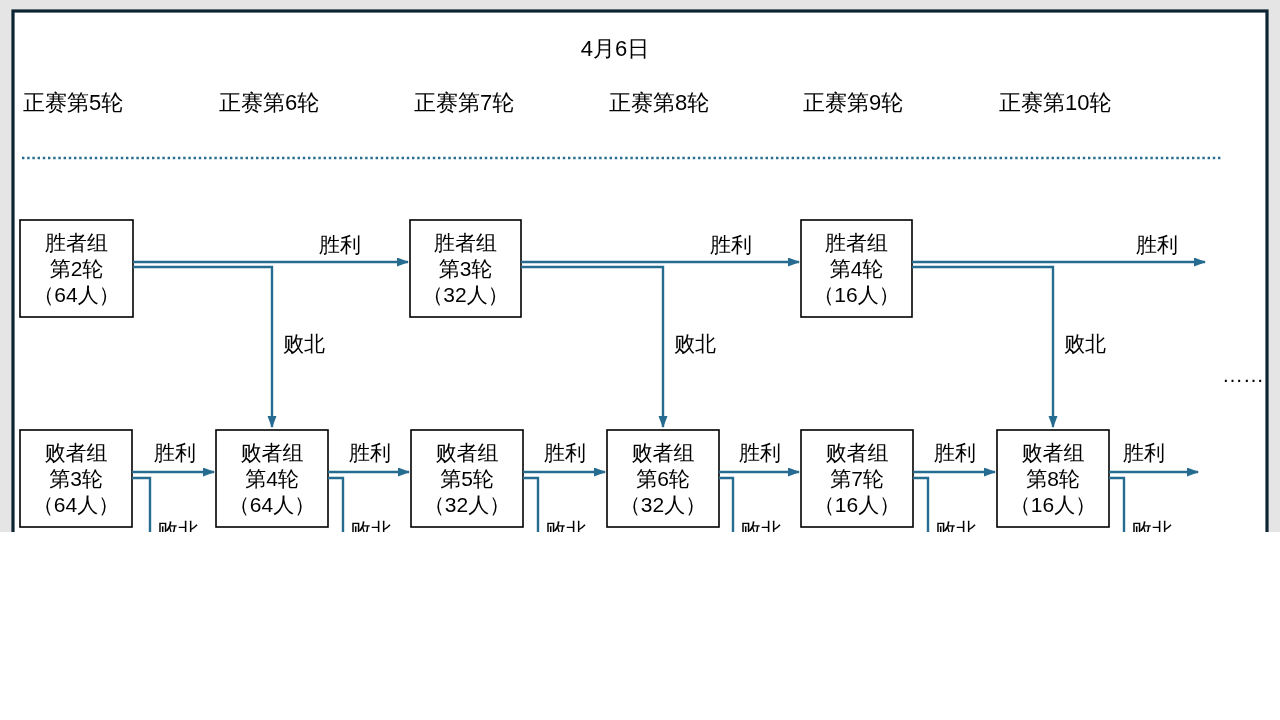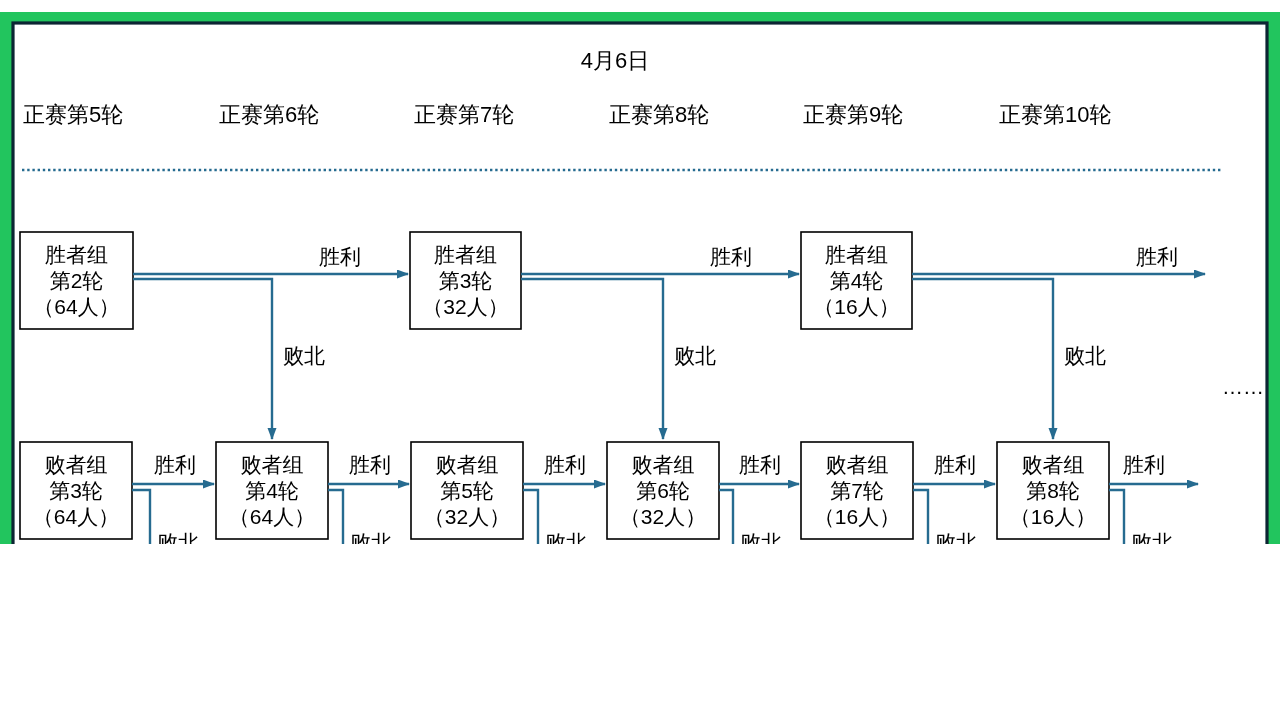--- a/index.html
+++ b/index.html
@@ -1,17 +1,17 @@
 <!DOCTYPE html>
 <html><head>
 <meta charset="utf-8">
 <style>
   html,body{margin:0;padding:0;background:#ffffff;}
-  #stage{position:relative;width:1280px;height:532px;background:#22c55e;
-         font-family:"Liberation Sans", sans-serif;margin-top:12px;}
+  #stage{position:relative;width:1280px;height:532px;background:#e5e5e5;
+         font-family:"Liberation Sans", sans-serif;}
   svg text{font-family:"Liberation Sans", sans-serif;fill:#000000;}
   .hdr{font-size:22px;}
   .boxtext{font-size:21px;}
   .lbl{font-size:21px;}
 </style>
 </head>
 <body>
 
 <div id="stage">
 <svg width="1280" height="720" viewBox="0 0 1280 720">

